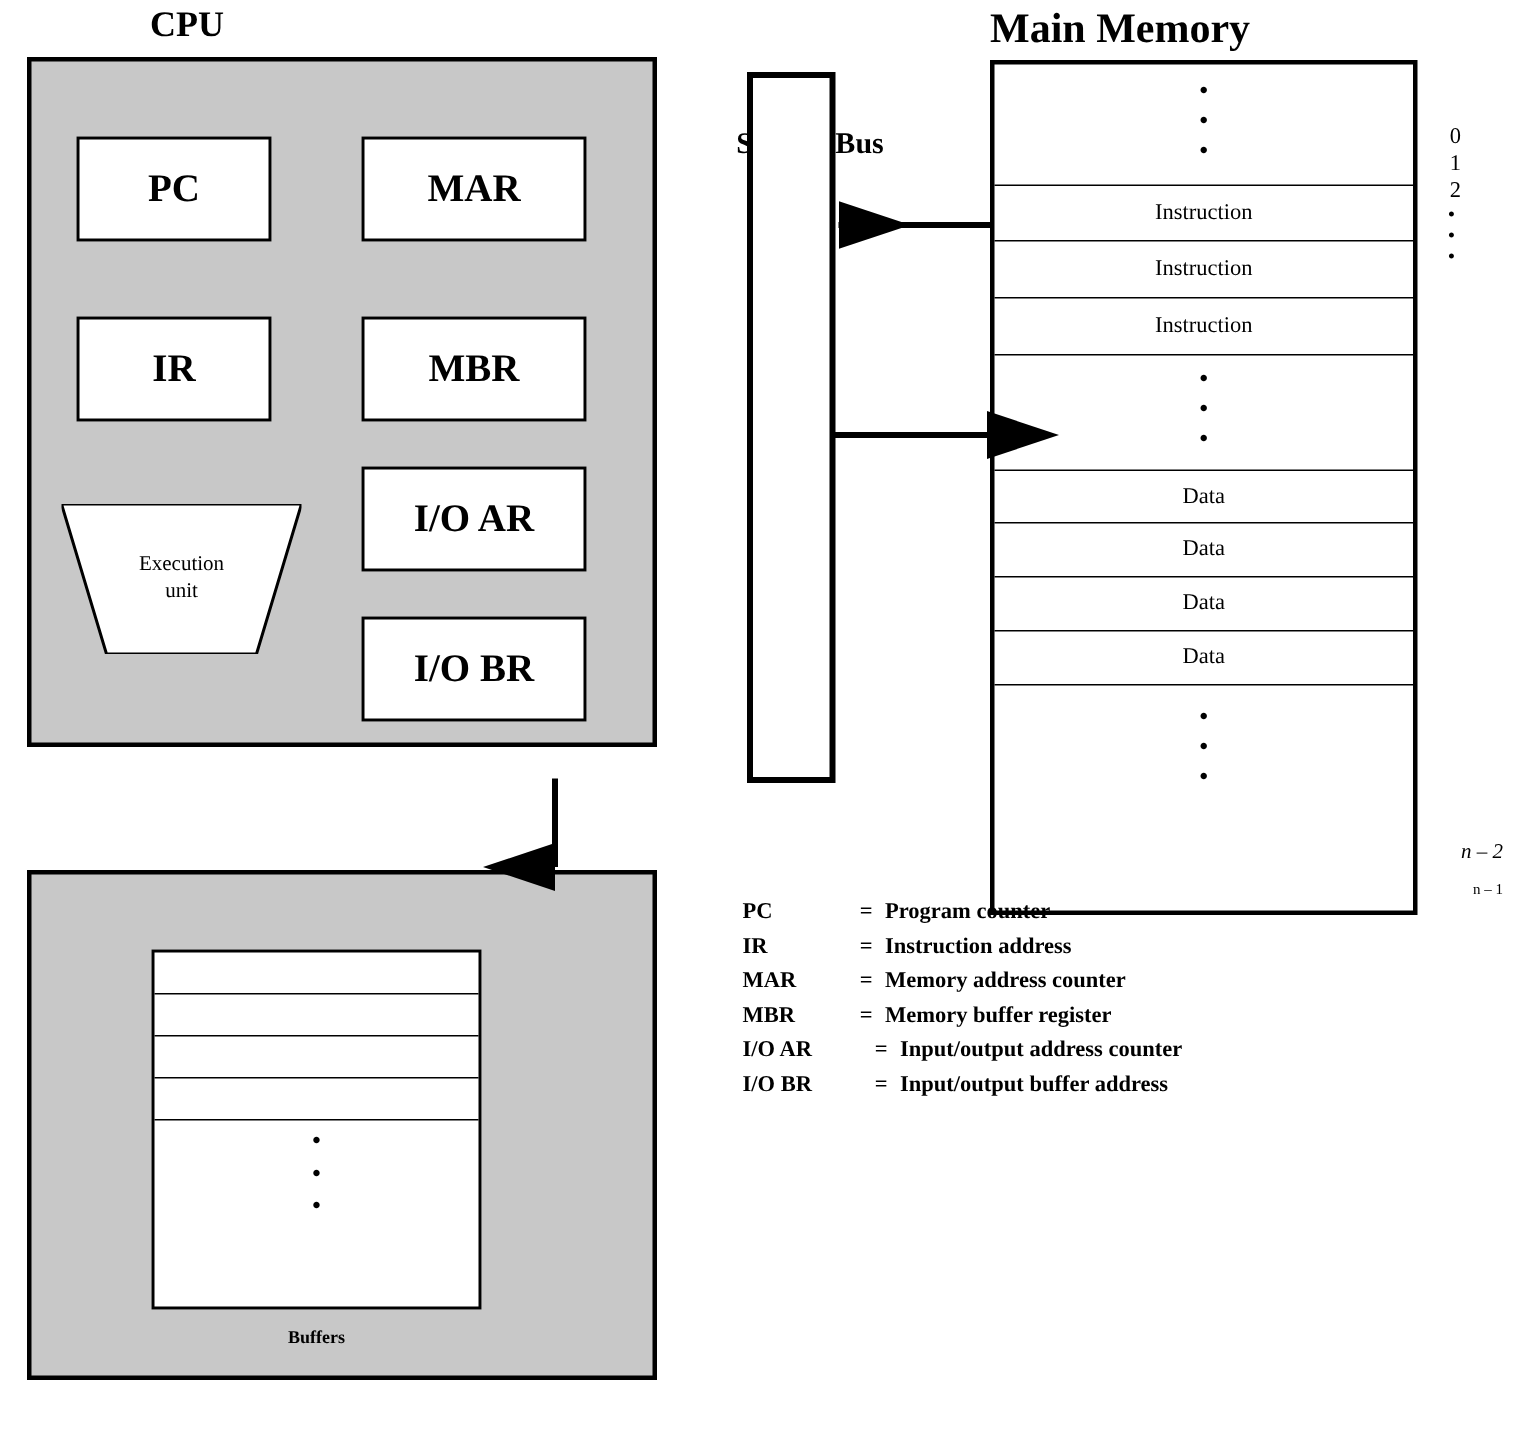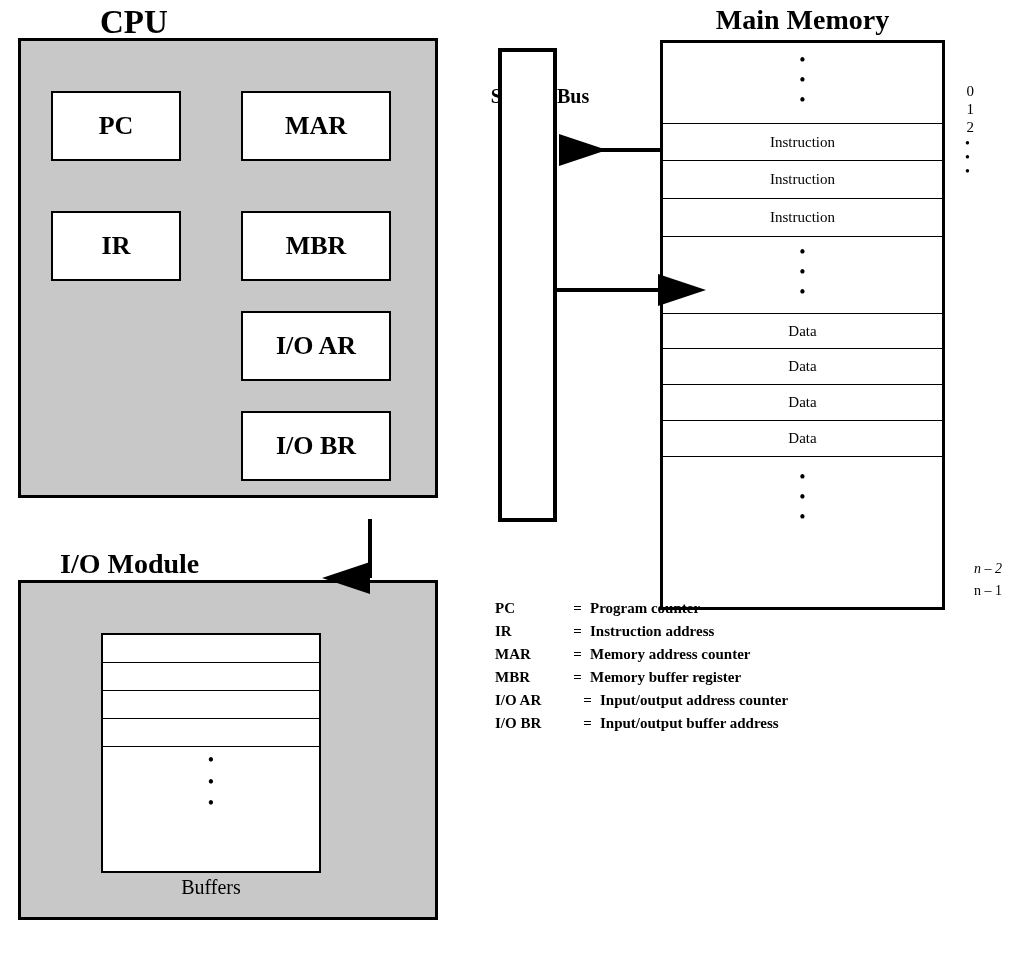--- a/index.html
+++ b/index.html
@@ -26,21 +26,21 @@
       width: 420px;
       height: 460px;
       background: #c8c8c8;
       border: 3px solid black;
     }
 
     .cpu-title {
       position: absolute;
       left: 100px;
       top: 4px;
-      font-size: 33px;
+      font-size: 24px;
       font-weight: bold;
       text-align: center;
     }
 
     
     .reg-box {
       position: absolute;
       background: white;
       border: 2px solid black;
       display: flex;
@@ -130,21 +130,20 @@
       border: 3px solid black;
     }
 
     .memory-title {
       position: absolute;
       left: 660px;
       top: 4px;
       width: 285px;
       font-size: 28px;
       font-weight: bold;
-      text-align: center;
     }
 
     
     .system-bus-label {
       position: absolute;
       left: 490px;
       top: 85px;
       font-size: 20px;
       font-weight: bold;
       text-align: center;
@@ -187,22 +186,22 @@
       width: 100%;
       border-bottom: 1px solid black;
       height: 28px;
     }
 
     .buffers-label {
       position: absolute;
       bottom: -28px;
       width: 100%;
       text-align: center;
-      font-size: 20px;
-      font-weight: normal;
+      font-size: 12px;
+      font-weight: bold;
     }
 
     .buf-dots {
       position: absolute;
       left: 0;
       width: 100%;
       text-align: center;
       font-size: 18px;
       line-height: 1.2;
     }
@@ -268,20 +267,26 @@
     <div class="reg-box mbr-box">
       <span>MBR</span>
     </div>
     <div class="reg-box ioar-box">
       <span>I/O AR</span>
     </div>
     <div class="reg-box iobr-box">
       <span>I/O BR</span>
     </div>
 
+    <div class="exec-unit">
+      <svg width="160" height="100" viewBox="0 0 160 100">
+        <polygon points="0,0 160,0 130,100 30,100" fill="white" stroke="black" stroke-width="2"></polygon>
+      </svg>
+      <div class="exec-unit-label">Execution<br>unit</div>
+    </div>
   </div>
 
   <div class="memory-title">Main Memory</div>
 
   <div class="memory-box">
 
     <div style="position:absolute;top:8px;left:0;width:100%;text-align:center;font-size:18px;line-height:1.1;">•<br>•<br>•</div>
 
     <div style="position:absolute;top:80px;left:0;width:100%;height:38px;border-top:1px solid black;border-bottom:1px solid black;display:flex;align-items:center;justify-content:center;font-size:15px;">Instruction</div>
     <div style="position:absolute;top:118px;left:0;width:100%;height:38px;border-bottom:1px solid black;display:flex;align-items:center;justify-content:center;font-size:15px;">Instruction</div>
@@ -295,28 +300,27 @@
     <div style="position:absolute;top:378px;left:0;width:100%;height:36px;border-bottom:1px solid black;display:flex;align-items:center;justify-content:center;font-size:15px;">Data</div>
 
     <div style="position:absolute;top:425px;left:0;width:100%;text-align:center;font-size:18px;line-height:1.1;">•<br>•<br>•</div>
 
     <div style="position:absolute;right:-32px;top:40px;font-size:15px;">0</div>
     <div style="position:absolute;right:-32px;top:58px;font-size:15px;">1</div>
     <div style="position:absolute;right:-32px;top:76px;font-size:15px;">2</div>
 
     <div style="position:absolute;right:-28px;top:94px;font-size:14px;line-height:1.0;">•<br>•<br>•</div>
     <div style="position:absolute;right:-60px;bottom:30px;font-size:14px;font-style:italic;">n – 2</div>
-    <div style="position:absolute;right:-60px;bottom:8px;font-size:14px;margin-top:32px;">n – 1</div>
+    <div style="position:absolute;right:-60px;bottom:8px;font-size:10px;margin-top:32px;">n – 1</div>
   </div>
 
   <div class="system-bus-label">
     <span style="font-weight:bold;font-size:20px;">System Bus</span>
   </div>
 
-  <div class="io-title">I/O Module</div>
 
   <div class="io-box">
 
     <div class="buffers-outer">
 
       <div class="buffer-row" style="top:0px;"></div>
       <div class="buffer-row" style="top:28px;"></div>
       <div class="buffer-row" style="top:56px;"></div>
       <div class="buffer-row" style="top:84px;"></div>
 

